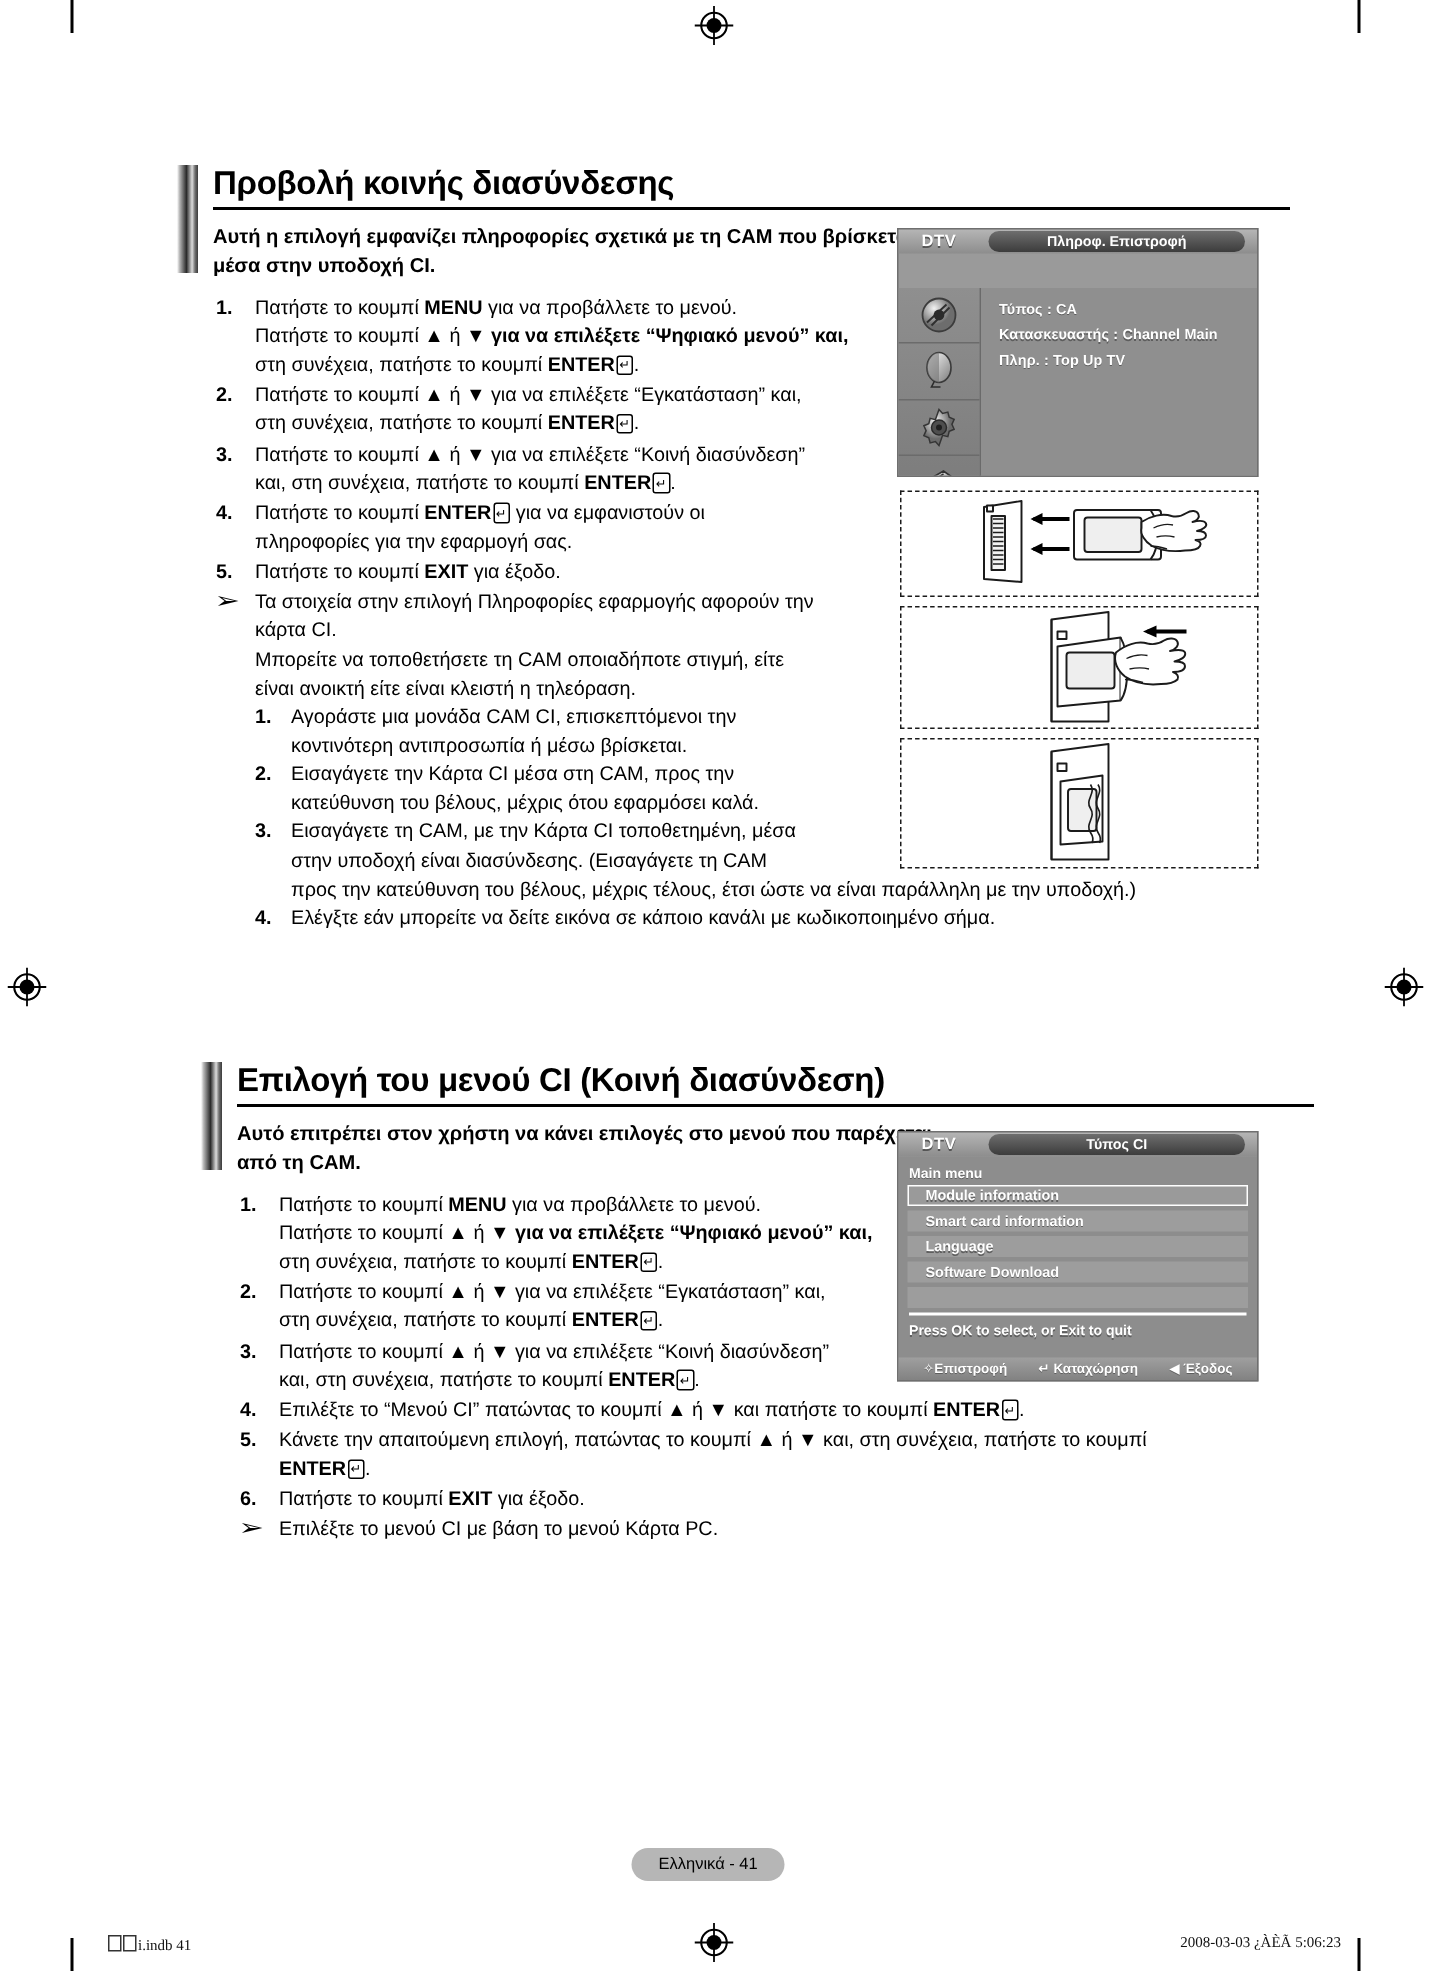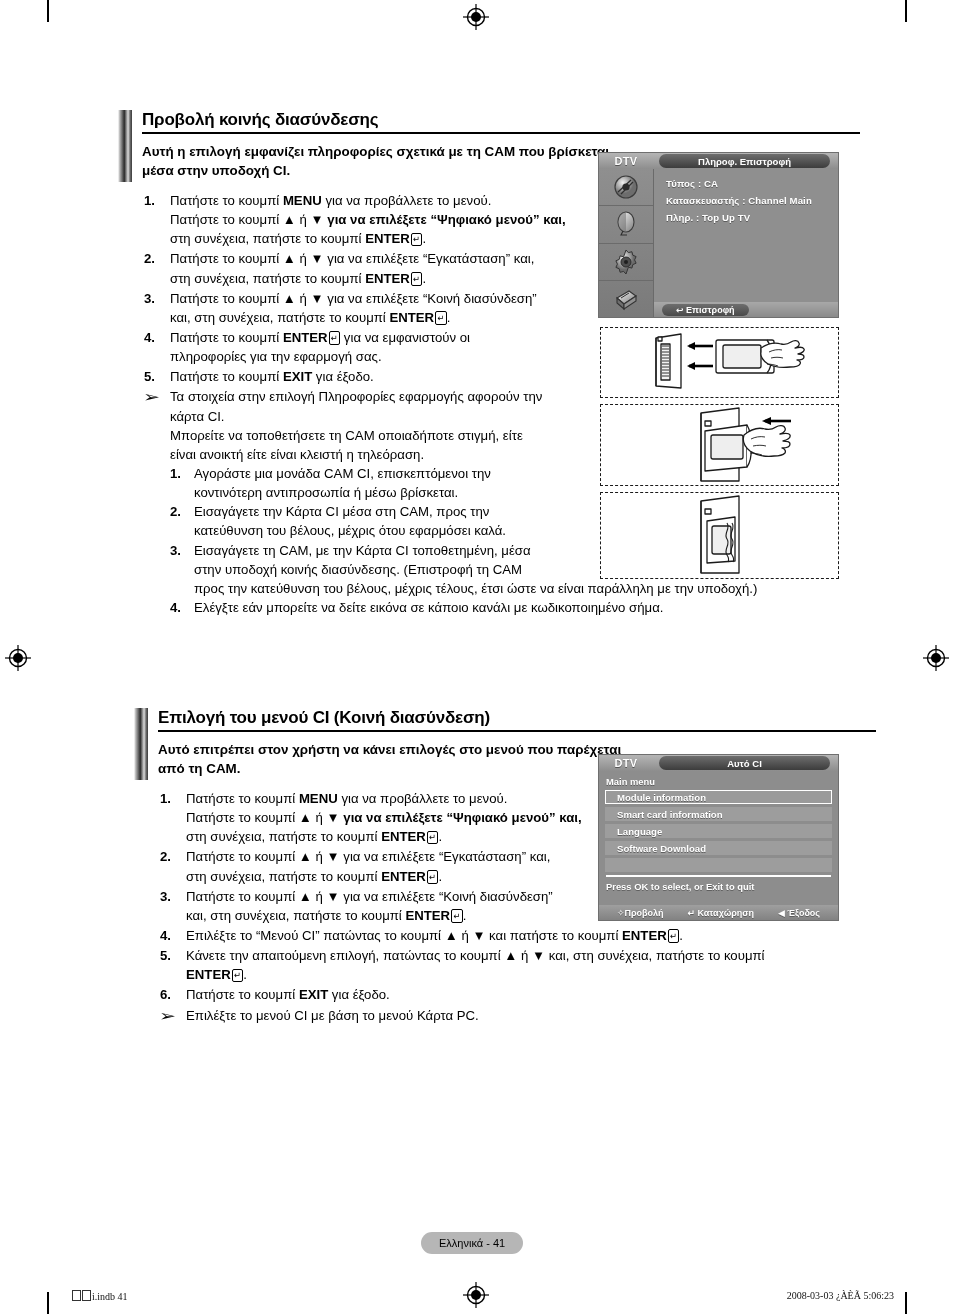--- a/index.html
+++ b/index.html
@@ -22,21 +22,21 @@
   .section{position:absolute;}
   .head-wrap{position:relative;display:flex;align-items:flex-start;}
   .metal-bar{
     width:14px;
     background:linear-gradient(to right,#ffffff 0%,#b9b9b9 12%,#6b6b6b 30%,#2a2a2a 45%,#8e8e8e 60%,#dcdcdc 72%,#6e6e6e 86%,#3a3a3a 100%);
     flex:0 0 14px;
   }
   .head-col{flex:1 1 auto;padding-left:10px;}
   h1.title{
     margin:0;
-    font-size:17px;
+    font-size:22px;
     font-weight:bold;
     letter-spacing:-0.2px;
     line-height:1.12;
     padding-bottom:3px;
     white-space:nowrap;
   }
   .rule{height:2.2px;background:#000;}
   .lead{
     margin:8px 0 0 0;
     font-size:13.4px;
@@ -116,21 +116,21 @@
     text-shadow:0 1px 0 #555;
     letter-spacing:.4px;
   }
   .osd-tab{
     position:absolute;left:60px;right:8px;top:1px;bottom:1px;
     background:linear-gradient(to bottom,#6e6e6e,#3c3c3c);
     border-radius:8px;
     display:flex;align-items:center;justify-content:center;
     color:#fff;font-size:9.5px;font-weight:bold;
   }
-  .osd-body{display:flex;height:calc(100% - 16px);}
+  .osd-body{display:flex;height:calc(100% - 16px);margin-top:23px;}
   .osd-icons{
     width:54px;
     background:linear-gradient(to bottom,#8f8f8f,#7a7a7a);
     display:flex;flex-direction:column;
     border-right:1px solid #6a6a6a;
   }
   .osd-ic{
     flex:1 1 0;
     display:flex;align-items:center;justify-content:center;
     border-bottom:1px solid #6b6b6b;
@@ -284,21 +284,21 @@
         <li><span class="num">2.</span><span>Πατήστε το κουμπί ▲ ή ▼ για να επιλέξετε “Εγκατάσταση” και,</span><br><span>στη συνέχεια, πατήστε το κουμπί </span><span class="b">ENTER</span><span class="ent">↵</span><span>.</span></li>
         <li><span class="num">3.</span><span>Πατήστε το κουμπί ▲ ή ▼ για να επιλέξετε “Κοινή διασύνδεση”</span><br><span>και, στη συνέχεια, πατήστε το κουμπί </span><span class="b">ENTER</span><span class="ent">↵</span><span>.</span></li>
         <li><span class="num">4.</span><span>Πατήστε το κουμπί </span><span class="b">ENTER</span><span class="ent">↵</span><span> για να εμφανιστούν οι</span><br><span>πληροφορίες για την εφαρμογή σας.</span></li>
         <li><span class="num">5.</span><span>Πατήστε το κουμπί </span><span class="b">EXIT</span><span> για έξοδο.</span></li>
       </ol>
     <div id="s1-note" style="margin-left:14px;padding-left:10px;">
         <div class="note"><span class="gl">➢</span><span>Τα στοιχεία στην επιλογή Πληροφορίες εφαρμογής αφορούν την</span><br><span>κάρτα CI.</span><br><span>Μπορείτε να τοποθετήσετε τη CAM οποιαδήποτε στιγμή, είτε</span><br><span>είναι ανοικτή είτε είναι κλειστή η τηλεόραση.</span></div>
         <ol class="subs" style="margin-left: 28px;">
           <li><span class="num">1.</span><span>Αγοράστε μια μονάδα CAM CI, επισκεπτόμενοι την</span><br><span>κοντινότερη αντιπροσωπία ή μέσω βρίσκεται.</span></li>
           <li><span class="num">2.</span><span>Εισαγάγετε την Κάρτα CI μέσα στη CAM, προς την</span><br><span>κατεύθυνση του βέλους, μέχρις ότου εφαρμόσει καλά.</span></li>
-          <li><span class="num">3.</span><span>Εισαγάγετε τη CAM, με την Κάρτα CI τοποθετημένη, μέσα</span><br><span>στην υποδοχή κοινής διασύνδεσης. (Επιστροφή τη CAM</span><br><span>προς την κατεύθυνση του βέλους, μέχρις τέλους, έτσι ώστε να είναι παράλληλη με την υποδοχή.)</span></li>
+          <li><span class="num">3.</span><span>Εισαγάγετε τη CAM, με την Κάρτα CI τοποθετημένη, μέσα</span><br><span>στην υποδοχή είναι διασύνδεσης. (Εισαγάγετε τη CAM</span><br><span>προς την κατεύθυνση του βέλους, μέχρις τέλους, έτσι ώστε να είναι παράλληλη με την υποδοχή.)</span></li>
           <li><span class="num">4.</span><span>Ελέγξτε εάν μπορείτε να δείτε εικόνα σε κάποιο κανάλι με κωδικοποιημένο σήμα.</span></li>
         </ol>
       </div>
   </div>
 
   <div class="osd" style="left:598px;top:152px;width:239px;height:164px;">
     <div class="osd-top">
       <div class="osd-dtv">DTV</div>
       <div class="osd-tab">Πληροφ. Επιστροφή</div>
     </div>
@@ -469,35 +469,35 @@
         <li><span class="num">6.</span><span>Πατήστε το κουμπί </span><span class="b">EXIT</span><span> για έξοδο.</span></li>
       </ol>
     <div id="s2-note" style="margin-left:14px;padding-left:10px;">
         <div class="note"><span class="gl">➢</span><span>Επιλέξτε το μενού CI με βάση το μενού Κάρτα PC.</span></div>
       </div>
   </div>
 
   <div class="osd" style="left:598px;top:754px;width:239px;height:165px;">
     <div class="osd-top">
       <div class="osd-dtv">DTV</div>
-      <div class="osd-tab">Αυτό CI</div>
+      <div class="osd-tab">Τύπος CI</div>
     </div>
     <div class="ci-body" style="height:calc(100% - 16px);position:relative;box-sizing:border-box;">
       <div class="ci-mainmenu">Main menu</div>
       <div id="ci-items">
           <div class="ci-item sel">Module information</div>
           <div class="ci-item">Smart card information</div>
           <div class="ci-item">Language</div>
           <div class="ci-item">Software Download</div>
           <div class="ci-item blank">&nbsp;</div>
         </div>
       <div class="ci-hr"></div>
       <div class="ci-hint">Press OK to select, or Exit to quit</div>
       <div class="ci-footer">
-        <span>✧Προβολή</span>
+        <span>✧Επιστροφή</span>
         <span>↵ Καταχώρηση</span>
         <span>◀ Έξοδος</span>
       </div>
     </div>
   </div>
 
   <div class="pagepill" style="left:421px;top:1196px;">Ελληνικά - 41</div>
 
   <div class="imprint" style="left:72px;top:1290px;">
     <span class="box"></span><span class="box"></span><span>i.indb   41</span>

